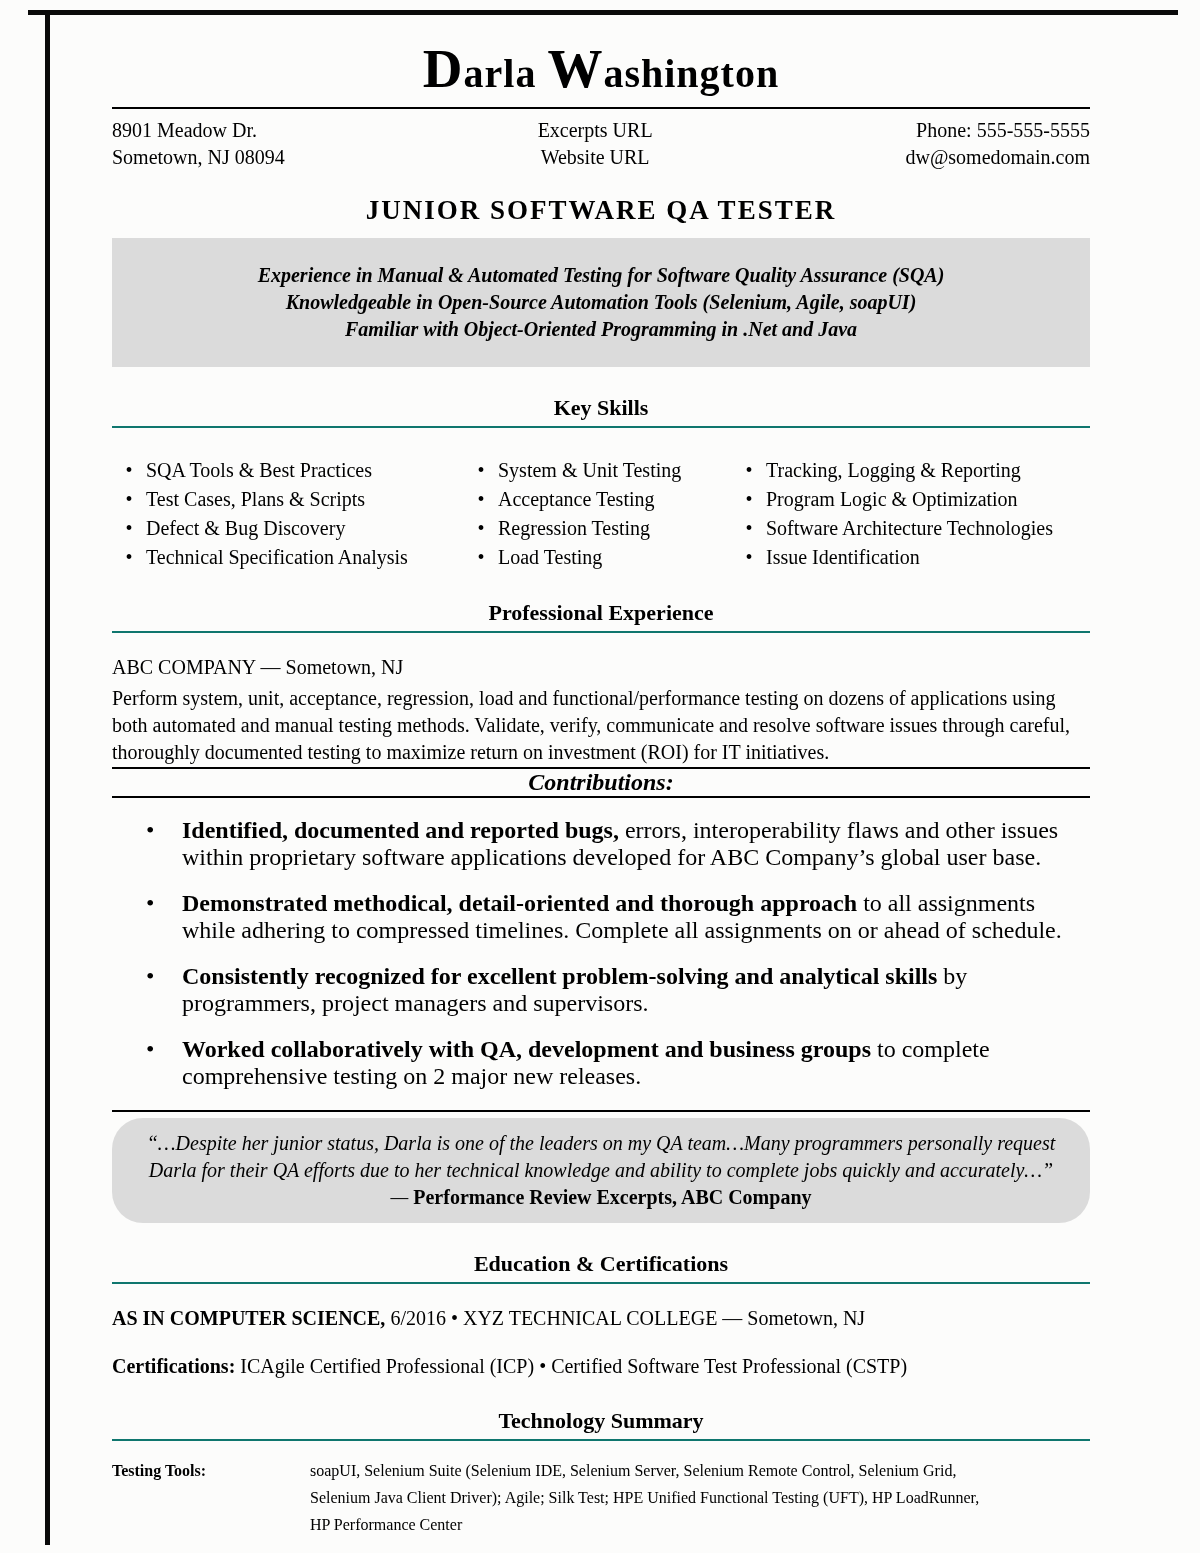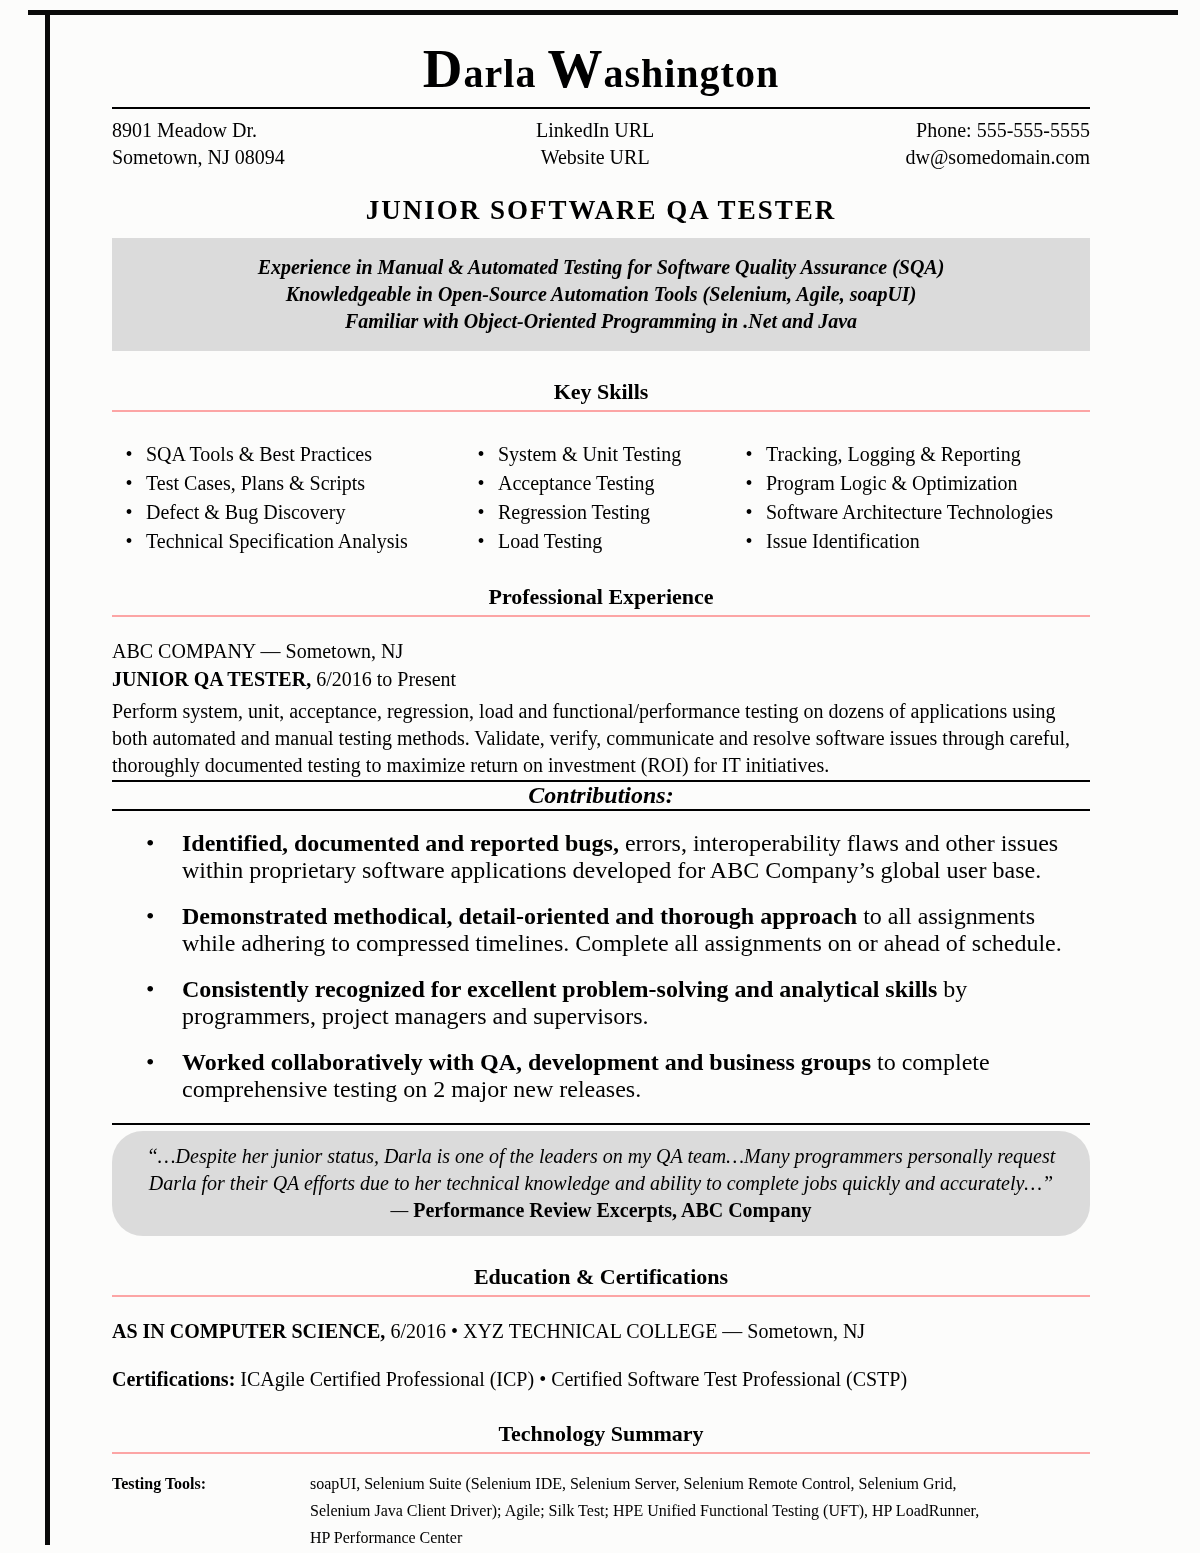--- a/index.html
+++ b/index.html
@@ -24,27 +24,27 @@
   }
   .name .initial { font-size: 55px; }
 
   .contact-row { display: flex; justify-content: space-between; margin-top: 8px; font-size: 20px; line-height: 27px; }
   .contact-col.center { text-align: center; }
   .contact-col.right { text-align: right; }
 
   .job-title { margin: 24px 0 0; text-align: center; font-size: 27px; font-weight: 700; letter-spacing: 2px; }
 
   .summary-box {
-    margin-top: 12px; background: #dbdbdb; padding: 16px 10px;
+    margin-top: 12px; background: #dbdbdb; padding: 24px 10px;
     text-align: center; font-size: 20px; font-weight: 700; font-style: italic; line-height: 27px;
   }
 
   .section-head {
     margin-top: 28px; text-align: center; font-size: 22px; font-weight: 700;
-    border-bottom: 2px solid #fca5a5; padding-bottom: 5px;
+    border-bottom: 2px solid #0f766e; padding-bottom: 5px;
   }
 
   .skills-grid { display: flex; margin-top: 28px; font-size: 20px; line-height: 29px; }
   .skills-col1 { width: 352px; }
   .skills-col2 { width: 268px; }
   .skills-col3 { flex: 1; }
   .skill { display: flex; }
   .skill::before { content: "\2022"; flex: 0 0 34px; text-align: center; }
 
   .company-line { margin-top: 20px; font-size: 20px; line-height: 28px; }
@@ -87,21 +87,21 @@
 <div class="content">
 
   <h1 class="name"><span class="initial">D</span><span>arla </span><span class="initial">W</span><span>ashington</span></h1>
 
   <div class="contact-row">
     <div class="contact-col left">
       <div>8901 Meadow Dr.</div>
       <div>Sometown, NJ 08094</div>
     </div>
     <div class="contact-col center">
-      <div>LinkedIn URL</div>
+      <div>Excerpts URL</div>
       <div>Website URL</div>
     </div>
     <div class="contact-col right">
       <div>Phone: 555-555-5555</div>
       <div>dw@somedomain.com</div>
     </div>
   </div>
 
   <h2 class="job-title">JUNIOR SOFTWARE QA TESTER</h2>
 
@@ -155,21 +155,20 @@
       <div class="skill">
           <span>Issue Identification</span>
         </div>
     </div>
   </div>
 
   <div class="section-head">Professional Experience</div>
 
   <div class="company-line">ABC COMPANY — Sometown, NJ</div>
 
-  <div class="role-line"><span class="bold">JUNIOR QA TESTER,</span><span> 6/2016 to Present</span></div>
 
   <div class="desc">Perform system, unit, acceptance, regression, load and functional/performance testing on dozens of applications using both automated and manual testing methods. Validate, verify, communicate and resolve software issues through careful, thoroughly documented testing to maximize return on investment (ROI) for IT initiatives.</div>
 
   <div class="contrib-bar">Contributions:</div>
 
   <div class="contrib-bullet">
     <div class="contrib-text"><span class="bold">Identified, documented and reported bugs,</span><span> errors, interoperability flaws and other issues within proprietary software applications developed for ABC Company’s global user base.</span></div>
   </div>
   <div class="contrib-bullet">
     <div class="contrib-text"><span class="bold">Demonstrated methodical, detail-oriented and thorough approach</span><span> to all assignments while adhering to compressed timelines. Complete all assignments on or ahead of schedule.</span></div>

